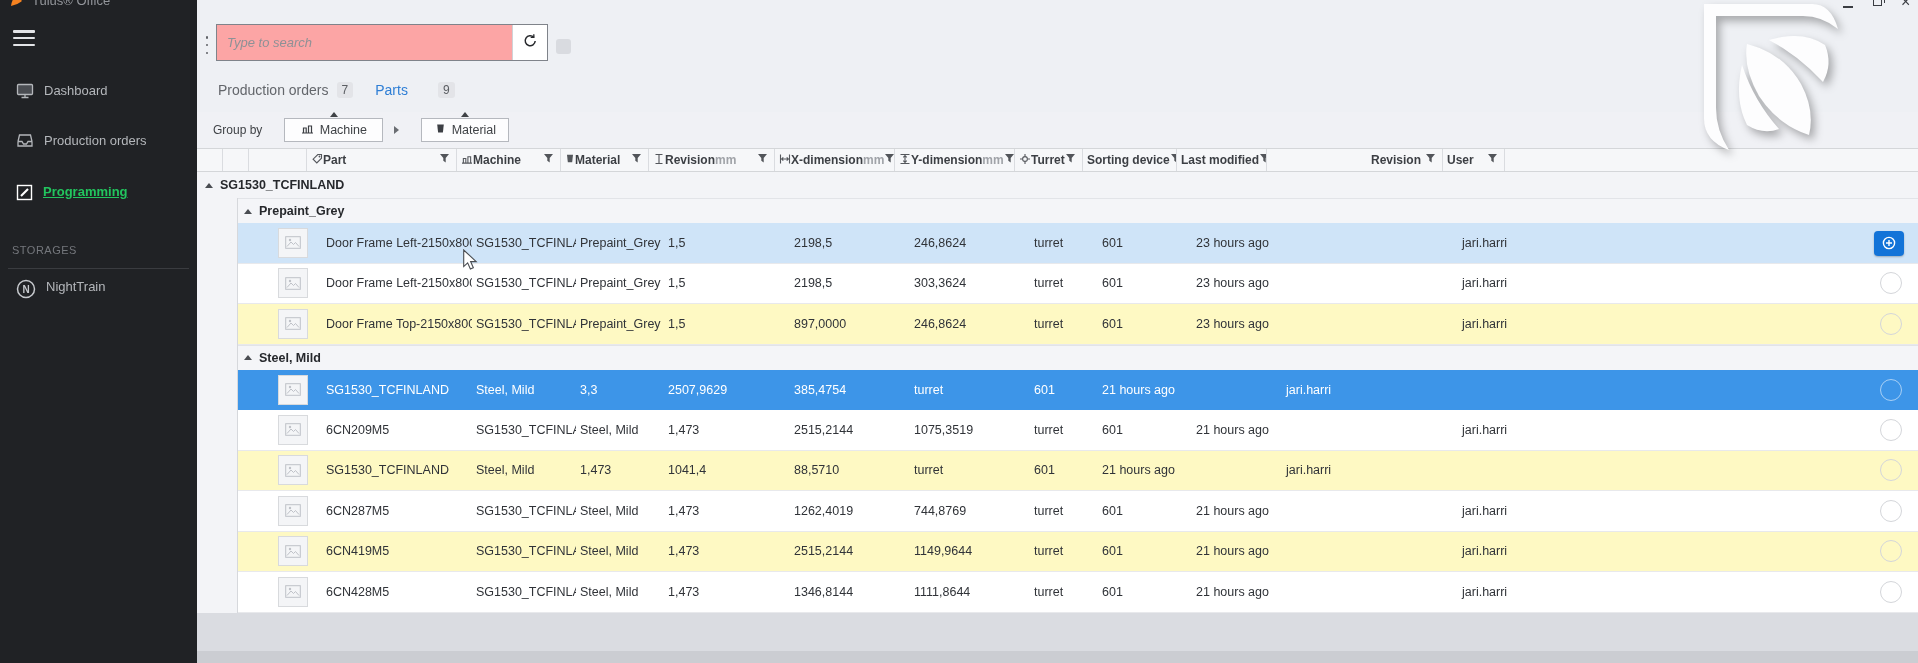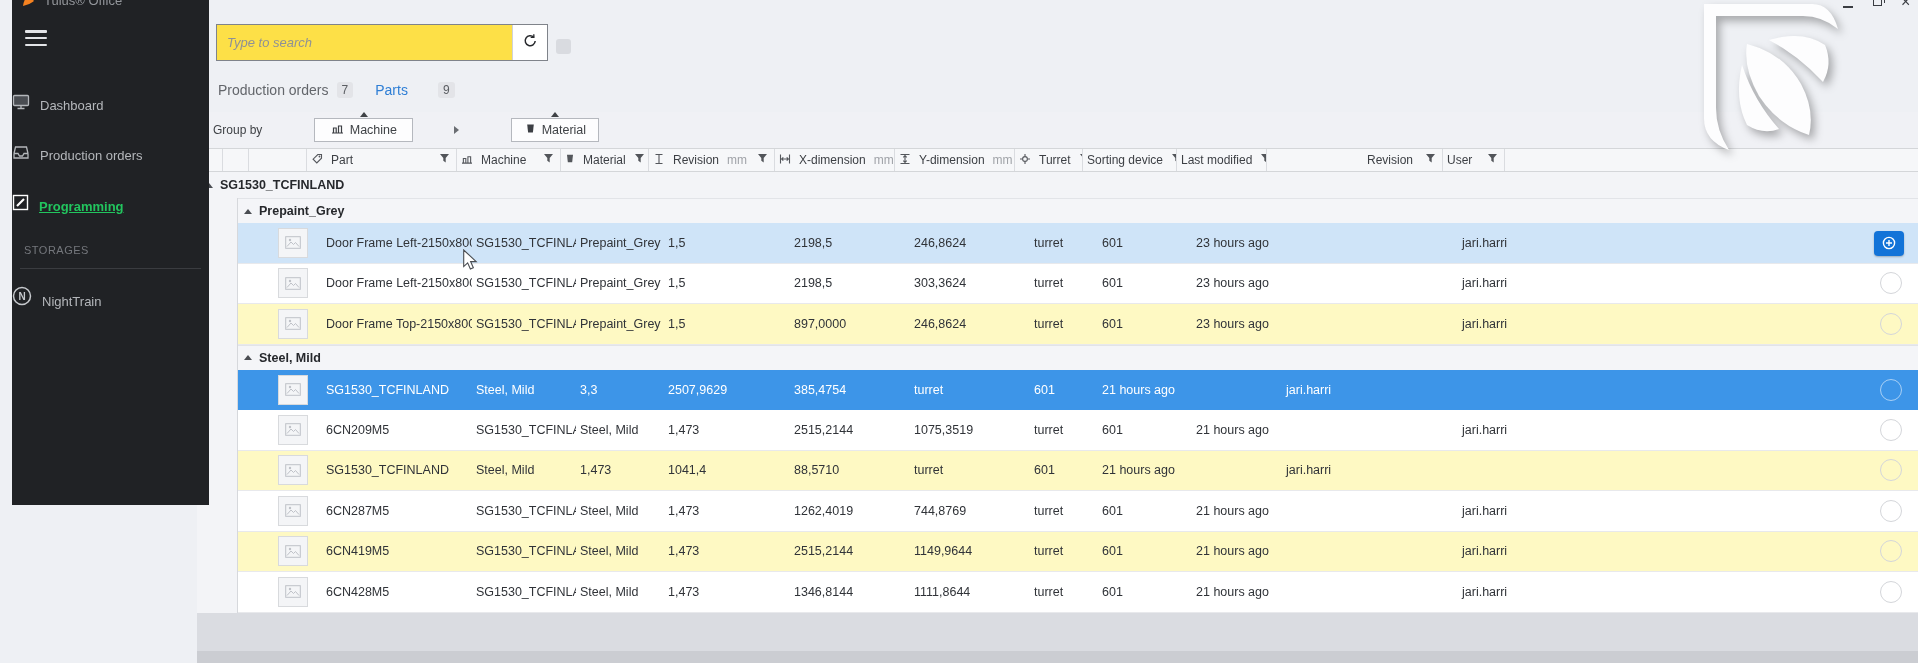--- a/index.html
+++ b/index.html
@@ -1,57 +1,57 @@
 <!DOCTYPE html>
 <html><head>
 <meta charset="utf-8">
 <style>
   * { box-sizing: border-box; margin: 0; padding: 0; }
   html,body { width: 1918px; height: 663px; overflow: hidden; }
   body { font-family: "Liberation Sans", sans-serif; background: #eef0f4; position: relative; }
 
   
-  .sidebar { position:absolute; left:12px; top:0; width:197px; height:505px; background:#202225; z-index:30; }
+  .sidebar { position:absolute; left:0; top:0; width:197px; height:663px; background:#202225; z-index:30; }
   .app-title { position:absolute; left:32px; top:-7px; font-size:13px; color:#93969b; white-space:nowrap; }
   .app-logo { position:absolute; left:9px; top:-9px; }
   .hamburger { position:absolute; left:13px; top:30px; width:22px; height:16px; display:flex; flex-direction:column; justify-content:space-between; cursor:pointer; }
   .hamburger span { display:block; height:2.5px; background:#e2e4e7; border-radius:1px; }
-  .nav-item { position:absolute; left:0; width:197px; height:30px; display:flex; align-items:flex-end; gap:10px; padding-left:0; color:#b4b7bb; font-size:13px; cursor:pointer; }
+  .nav-item { position:absolute; left:0; width:197px; height:30px; display:flex; align-items:flex-start; gap:10px; padding-left:16px; color:#b4b7bb; font-size:13px; cursor:pointer; }
   .nav-item.active { color:#22c55e; font-weight:bold;text-decoration:underline; }
   .nav-item svg { flex:0 0 auto; }
   .side-section { position:absolute; left:12px; top:244px; font-size:11px; letter-spacing:0.5px; color:#74777c; }
   .side-divider { position:absolute; left:8px; right:8px; top:268px; height:1px; background:#3a3c40; }
 
   
   .main { position:absolute; left:197px; top:0; width:1721px; height:663px; background:#eef0f4; }
 
   .kebab { position:absolute; left:6px; top:36px; width:8px; height:18px; display:flex; flex-direction:column; justify-content:space-between; align-items:center; cursor:pointer; }
   .kebab i { width:2.5px; height:2.5px; border-radius:50%; background:#5f6267; }
 
-  .searchbox { position:absolute; left:19px; top:24px; width:332px; height:37px; background:#fde047; border:1px solid #7f838a; display:flex; align-items:stretch; }
+  .searchbox { position:absolute; left:19px; top:24px; width:332px; height:37px; background:#fca5a5; border:1px solid #7f838a; display:flex; align-items:stretch; }
   .search-input { flex:1; border:none; outline:none; padding:0 10px; font-size:13px; font-style:italic; color:#3a3d42; font-family:"Liberation Sans",sans-serif; background:transparent; }
   .search-input::placeholder { color:#8e9196; font-style:italic; }
   .refresh-btn { width:35px; border-left:1px solid #d0d2d6; display:flex; align-items:center; justify-content:center; cursor:pointer; background:#fff; }
   .ghost-square { position:absolute; left:359px; top:39px; width:15px; height:15px; border-radius:3px; background:#d9dbe0; }
 
   .tabs { position:absolute; left:21px; top:78px; height:24px; display:flex; align-items:center; gap:22px; }
   .tab { display:flex; align-items:center; gap:8px; font-size:14px; color:#63666b; cursor:pointer; }
   .tab.active { color:#2e7ed5;gap:30px; }
   .tab-badge { background:#e3e4e8; color:#5b5e63; font-size:12px; border-radius:3px; padding:1px 5px; }
 
-  .groupby { position:absolute; left:0; top:112px; width:100%; height:36px; background:#f0f1f5; display:flex; align-items:center;gap:30px; }
+  .groupby { position:absolute; left:0; top:112px; width:100%; height:36px; background:#f0f1f5; display:flex; align-items:center; }
   .groupby-label { margin-left:16px; font-size:12px; color:#3f4246; }
   .chip { position:relative; margin-left:22px; height:24px; background:#fdfdfe; border:1px solid #b5b8be; display:flex; align-items:center; gap:6px; padding:0 14px; font-size:12.5px; color:#3f4246; cursor:pointer; }
   .chip .sort-caret { position:absolute; top:-7px; left:50%; margin-left:-4px; width:0; height:0; border-left:4px solid transparent; border-right:4px solid transparent; border-bottom:5px solid #3f4246; }
   .chip-sep { margin-left:11px; width:0; height:0; border-top:4px solid transparent; border-bottom:4px solid transparent; border-left:5px solid #6a6d72; }
 
   
   .table { position:absolute; left:0; top:148px; width:100%; background:#f3f4f7; border-bottom:1px solid #cfd1d5; }
   .hrow { display:grid; grid-template-columns:26px 26px 58px 150px 104px 88px 126px 120px 120px 68px 94px 90px 176px 62px minmax(0,1fr); height:24px; background:#f6f7f9; border-top:1px solid #d4d6d9; border-bottom:1px solid #d4d6d9; }
-  .hcell { display:flex; align-items:center; gap:8px; padding:0 6px 0 4px; font-size:12px; color:#3c3f44; border-right:1px solid #dadce0; overflow:hidden; white-space:nowrap; cursor:pointer; }
+  .hcell { display:flex; align-items:center; gap:0; padding:0 6px 0 4px; font-size:12px; color:#3c3f44; border-right:1px solid #dadce0; overflow:hidden; white-space:nowrap; cursor:pointer;font-weight:bold; }
   .hcell.right { justify-content:flex-end; }
   .hcell .unit { color:#a0a3a8; }
   .hcell .funnel { margin-left:auto; flex:0 0 auto; }
   .hcell.right .funnel { margin-left:4px; }
   .hcell.blank { cursor:default; }
   .hfill { border-right:none; }
 
   .mgroup { height:26px; display:flex; align-items:center; gap:7px; padding-left:8px; font-size:12.5px; font-weight:bold; color:#26282c; cursor:pointer; }
   .tri-up { width:0; height:0; border-left:4px solid transparent; border-right:4px solid transparent; border-bottom:5px solid #4a4d52; }
 

